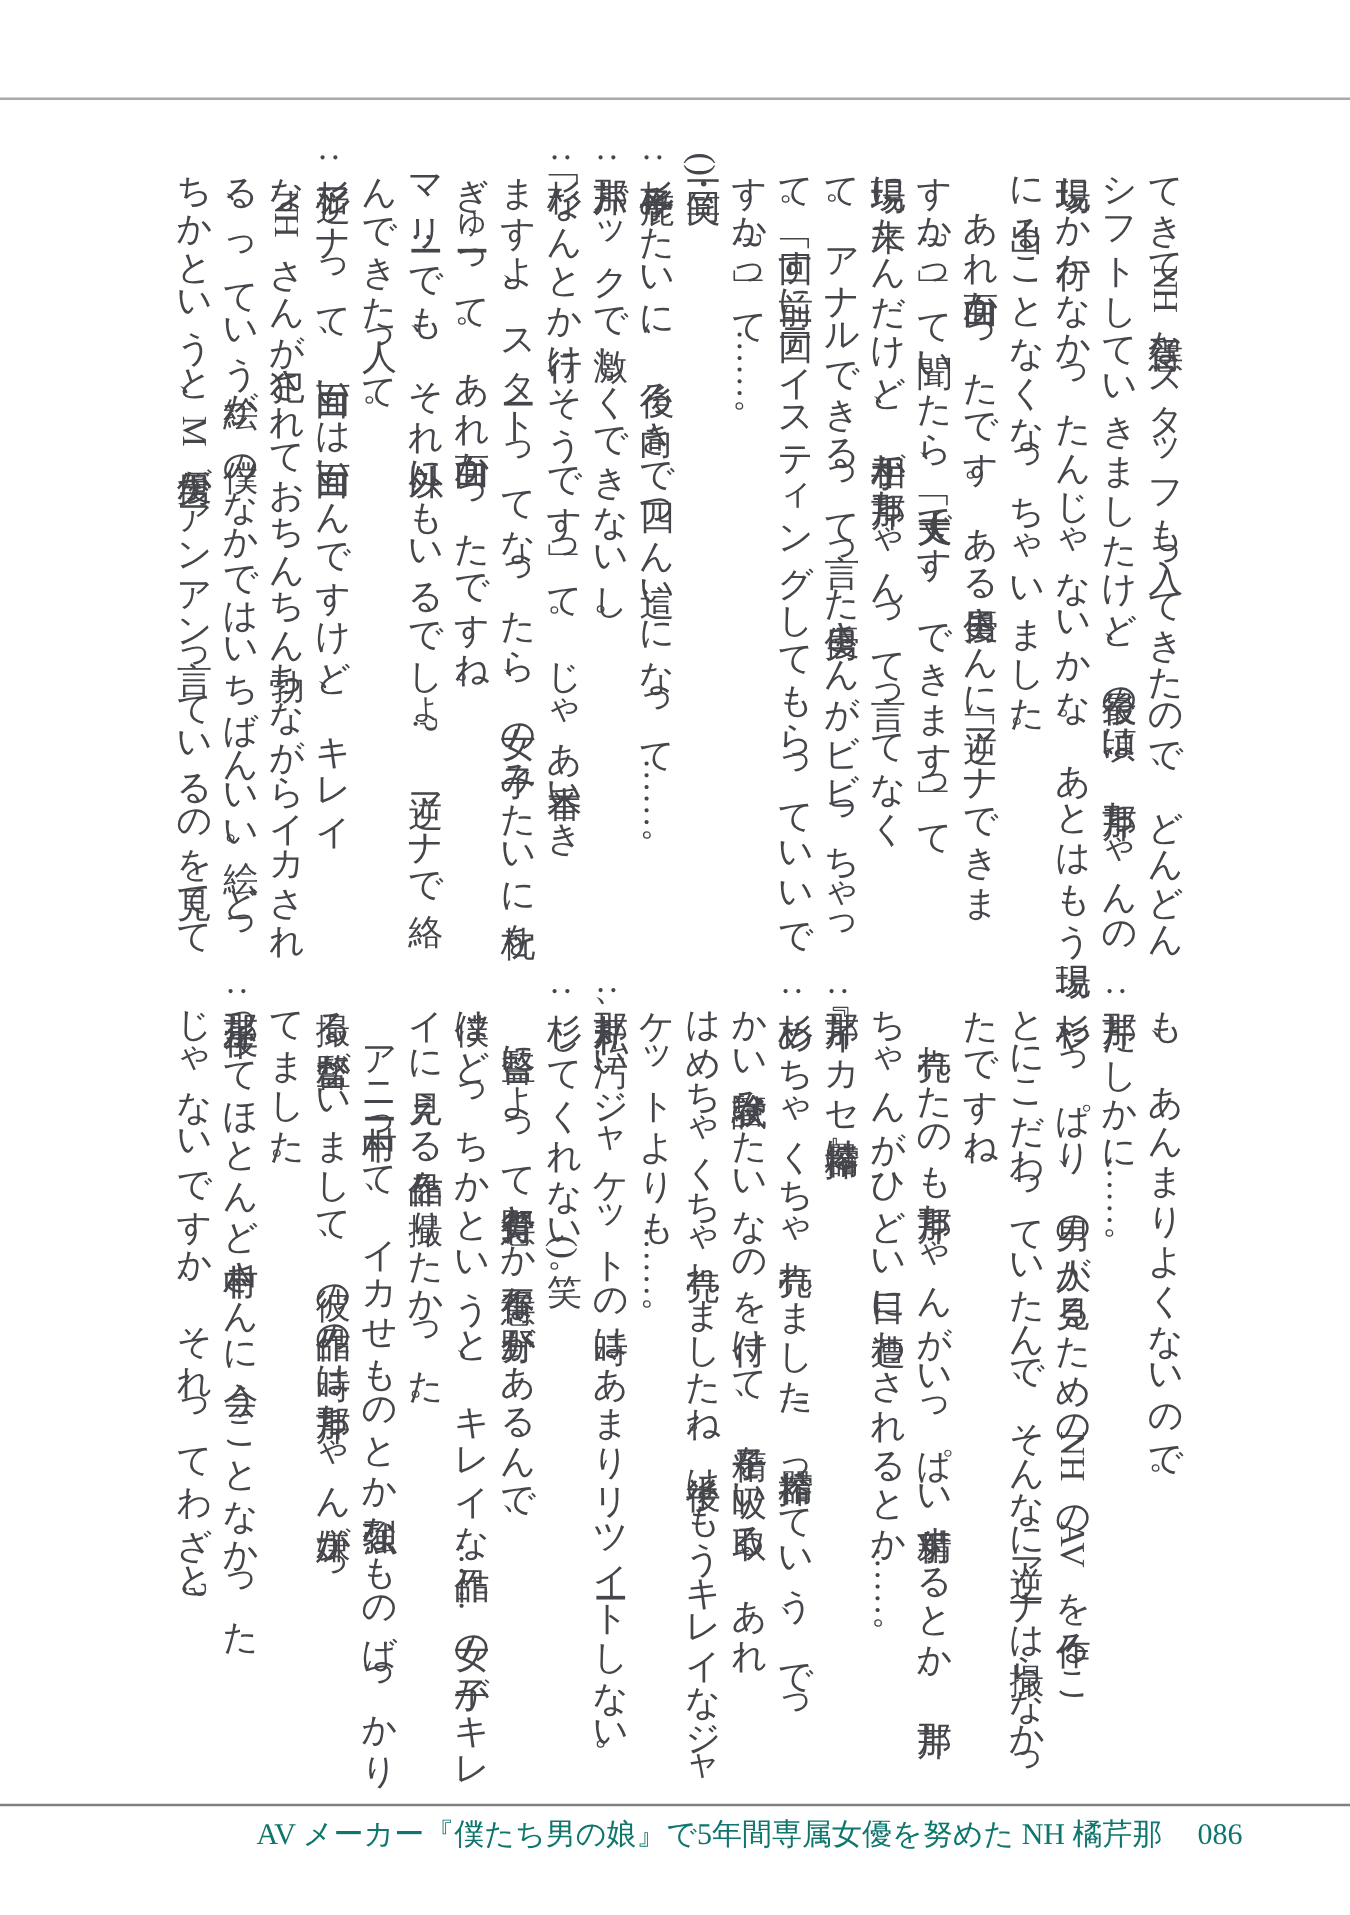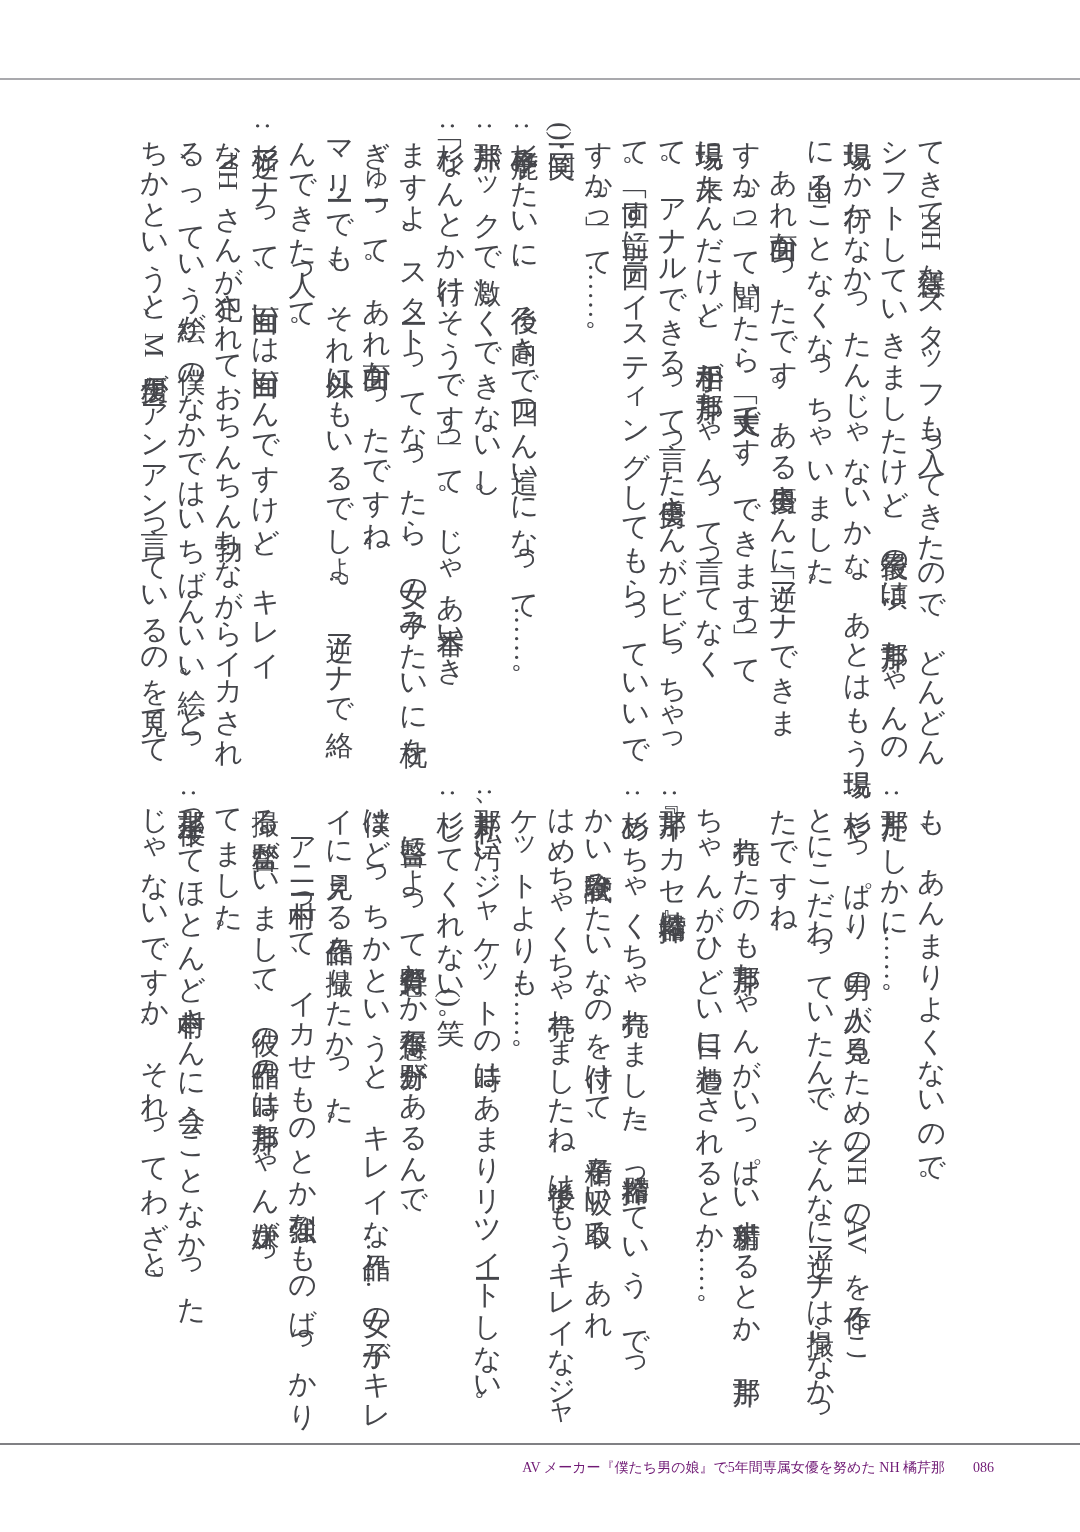--- a/index.html
+++ b/index.html
@@ -43,23 +43,23 @@
   #bottom-block { top: 789px; }
   .vblock p {
     margin: 0;
     padding: 0;
     white-space: nowrap;
   }
   .footer {
     position: absolute;
     top: 1455px;
     right: 86px;
-    font-size: 14px;
+    font-size: 24px;
     line-height: 26px;
-    color: #701a75;
+    color: #0f766e;
     white-space: nowrap;
   }
   .footer .pagenum {
     display: inline-block;
     margin-left: 28px;
   }
 </style>
 </head>
 <body>
 

